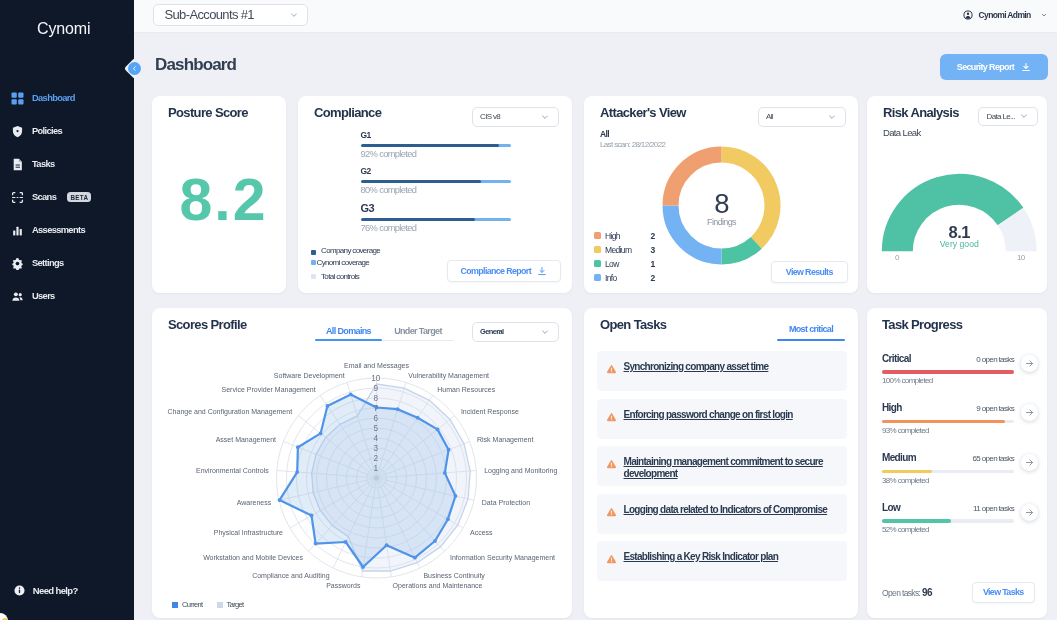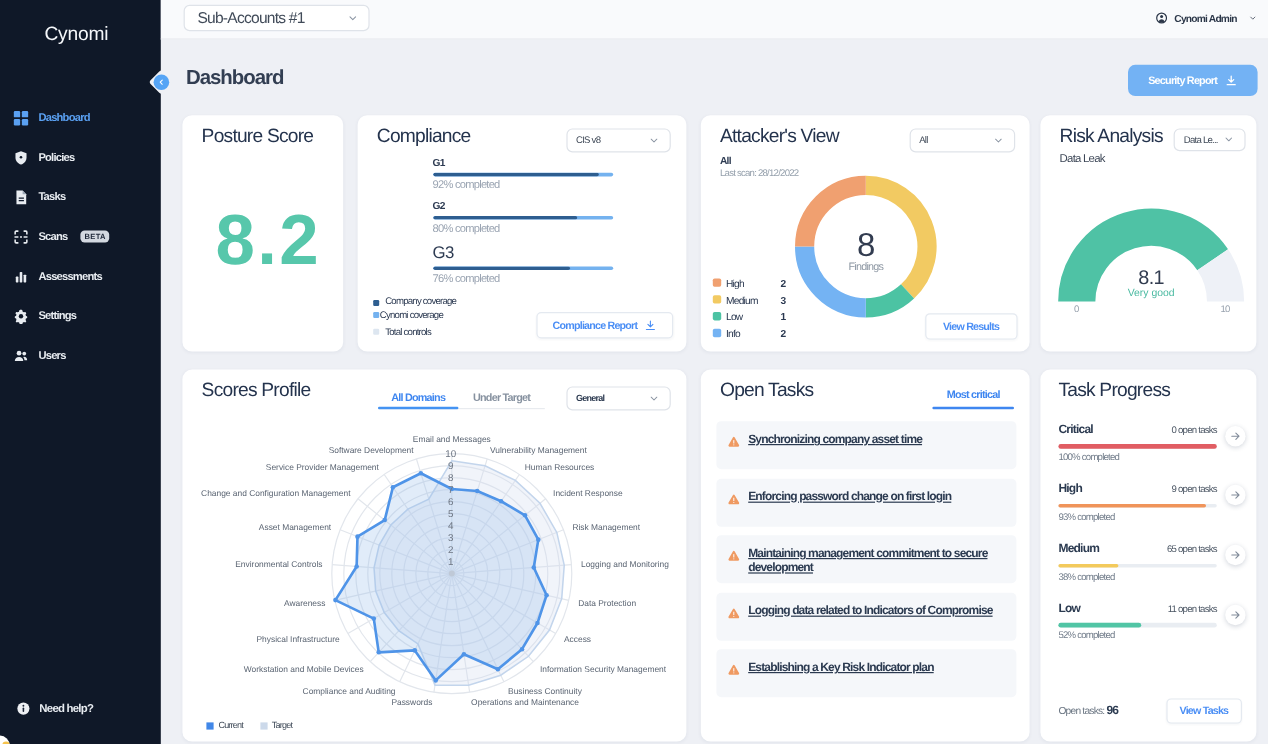--- a/index.html
+++ b/index.html
@@ -1,18 +1,18 @@
 <!DOCTYPE html>
 <html><head><meta charset="utf-8"><style>
 * { margin:0; padding:0; box-sizing:border-box; }
 html,body { width:1057px; height:620px; overflow:hidden; background:#eef0f5;
   font-family:"Liberation Sans", sans-serif; letter-spacing:-0.04em; }
 .card { position:absolute; background:#fff; border-radius:8px;
   box-shadow:0 1px 3px rgba(25,45,75,.05); }
-.ctitle { position:absolute; left:16px; top:9px; font-size:16px; font-weight:normal; color:#24334d; }
+.ctitle { position:absolute; left:16px; top:9px; font-size:13px; font-weight:bold; color:#24334d; }
 .sel { position:absolute; background:#fff; border:1px solid #dfe3e9; border-radius:5px;
   display:flex; align-items:center; justify-content:space-between; color:#414b59; }
 .sel > svg { margin-right:9px; flex:none; }
 .nav { position:absolute; left:0; width:134px; height:33px; display:flex; align-items:center;
   font-size:9.3px; font-weight:bold; }
 .nico { width:13px; height:13px; margin-left:10.5px; margin-right:8.5px; display:inline-flex; }
 .beta { background:#d3d8e0; color:#1d2637; font-size:6.3px; font-weight:bold; border-radius:3.5px;
   padding:1.8px 3.2px; margin-left:11px; letter-spacing:0.3px; }
 .btn { position:absolute; background:#fff; border:1px solid #e4e9f0; border-radius:4px;
   display:flex; align-items:center; justify-content:center; font-size:8.9px; font-weight:bold;
@@ -174,21 +174,21 @@
       <div style="margin-top:2px;font-size:9.3px;color:#9aa4b2">92% completed</div>
     </div>
   <div style="position:absolute;left:62.5px;top:70px;width:150px">
       <div style="font-size:8.5px;font-weight:bold;color:#2d3b52">G2</div>
       <div style="margin-top:3.5px;height:3.5px;border-radius:2px;background:#74b2ef;overflow:hidden">
         <div style="width:80%;height:100%;background:#2e5e90;border-radius:2px"></div>
       </div>
       <div style="margin-top:2px;font-size:9.3px;color:#9aa4b2">80% completed</div>
     </div>
   <div style="position:absolute;left:62.5px;top:106px;width:150px">
-      <div style="font-size:14px;font-weight:normal;color:#2d3b52">G3</div>
+      <div style="font-size:11px;font-weight:bold;color:#2d3b52">G3</div>
       <div style="margin-top:3.5px;height:3.5px;border-radius:2px;background:#74b2ef;overflow:hidden">
         <div style="width:76%;height:100%;background:#2e5e90;border-radius:2px"></div>
       </div>
       <div style="margin-top:2px;font-size:9.3px;color:#9aa4b2">76% completed</div>
     </div>
   <div style="position:absolute;left:12.5px;top:145px">
     <div style="display:flex;align-items:flex-end;height:14.2px">
         <span style="width:5px;height:5px;border-radius:1px;background:#2e5e90"></span>
         <span style="font-size:8px;color:#2a3850;margin-left:5.5px">Company coverage</span>
       </div>
@@ -255,21 +255,21 @@
       <span style="font-size:8px;padding-left:8px">Data Le...</span>
       <svg width="8" height="8" viewBox="0 0 24 24" fill="none" stroke="#8b95a3" stroke-width="2.6" stroke-linecap="round" stroke-linejoin="round">
         <path d="M5 9 L12 16 L19 9"></path>
       </svg>
     </div>
   <div style="position:absolute;left:16px;top:31px;font-size:9.5px;color:#3c4656">Data Leak</div>
   <svg width="180" height="197" viewBox="0 0 180 197" style="position:absolute;left:0;top:0">
 <path d="M 30.30 155.30 A 62.0 62.0 0 0 1 143.58 120.45" fill="none" stroke="#4fc2a5" stroke-width="31.0"></path>
 <path d="M 143.58 120.45 A 62.0 62.0 0 0 1 154.30 155.30" fill="none" stroke="#eef1f7" stroke-width="31.0"></path>
     </svg>
-  <div style="position:absolute;left:52.3px;top:126.5px;width:80px;text-align:center;font-size:16.5px;font-weight:normal;color:#323c50;letter-spacing:-0.5px">8.1</div>
+  <div style="position:absolute;left:52.3px;top:126.5px;width:80px;text-align:center;font-size:16.5px;font-weight:bold;color:#323c50;letter-spacing:-0.5px">8.1</div>
   <div style="position:absolute;left:52.3px;top:143.3px;width:80px;text-align:center;font-size:8.7px;color:#48b9a0;letter-spacing:0">Very good</div>
   <div style="position:absolute;left:28px;top:157px;font-size:8px;color:#98a2ae">0</div>
   <div style="position:absolute;left:150px;top:157px;font-size:8px;color:#98a2ae">10</div>
 </div>
 
 <div class="card" style="left:152px;top:308px;width:420px;height:310px">
   <div class="ctitle">Scores Profile</div>
   <svg width="420" height="310" viewBox="0 0 420 310" style="position:absolute;left:0;top:0">
 <circle cx="224.5" cy="170.0" r="10" fill="none" stroke="#e2e6ec" stroke-width="1"></circle>
 <circle cx="224.5" cy="170.0" r="20" fill="none" stroke="#e2e6ec" stroke-width="1"></circle>

